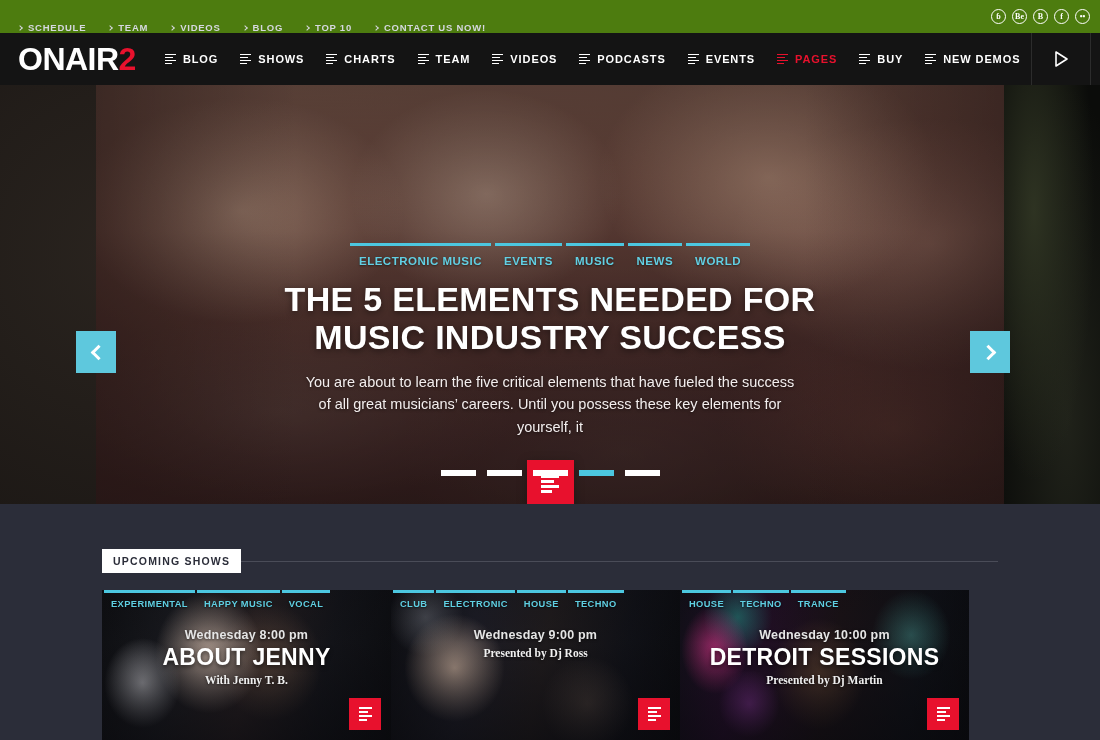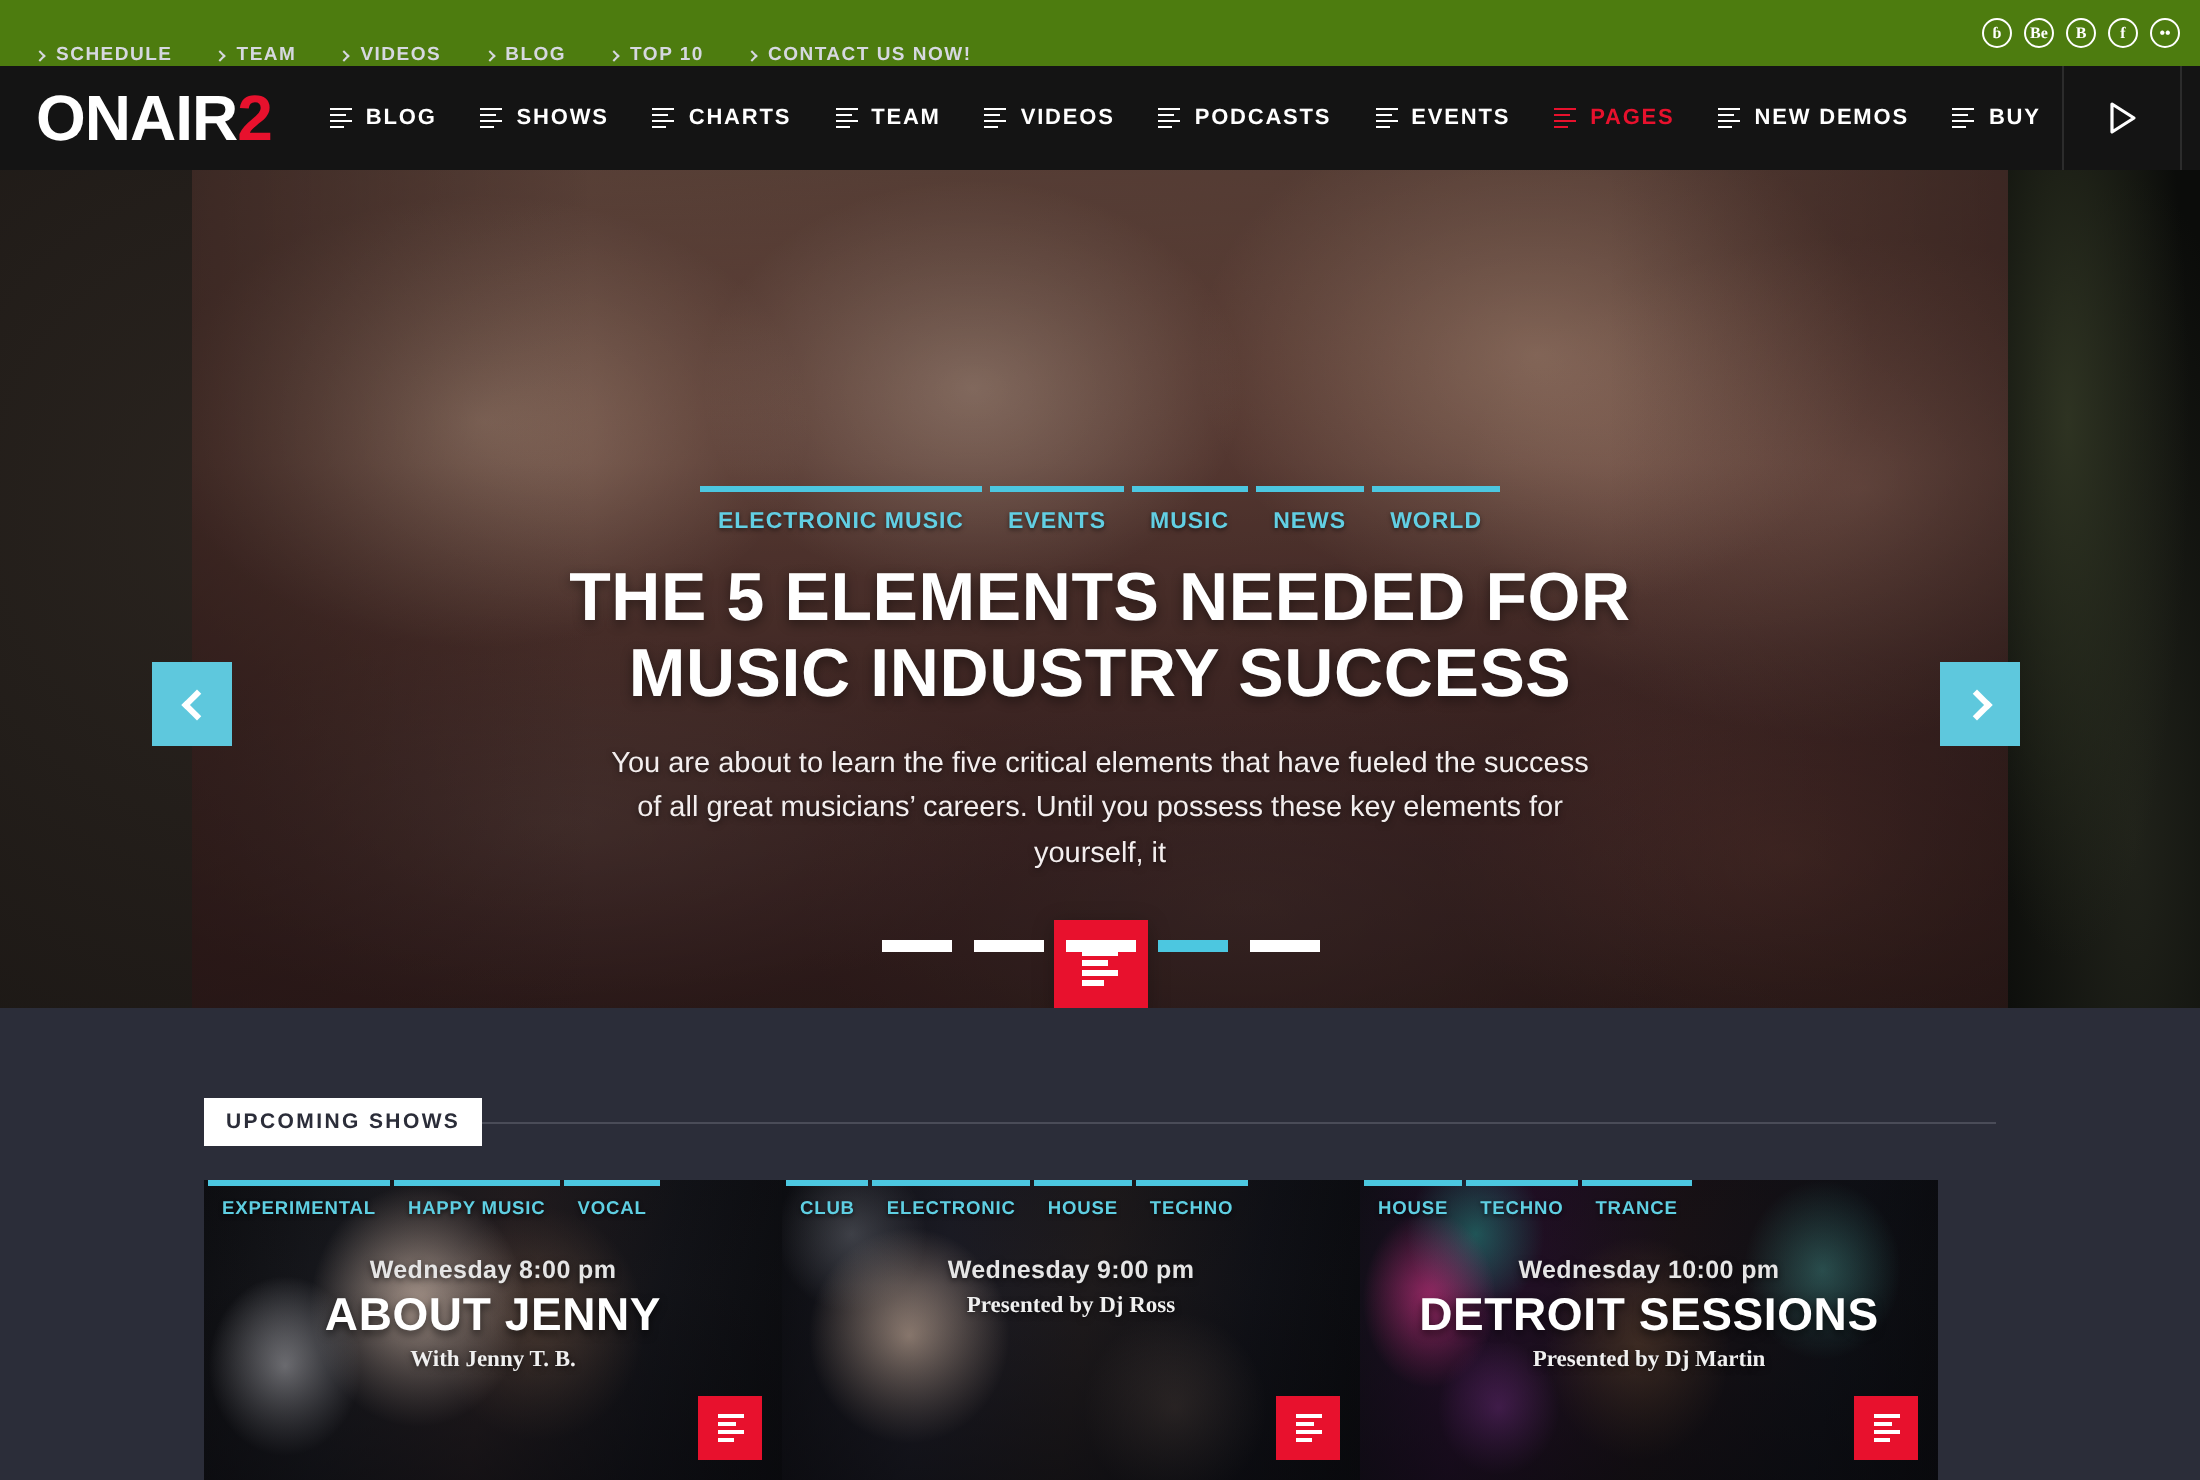--- a/index.html
+++ b/index.html
@@ -514,30 +514,30 @@
         </span>
         <span>PAGES</span>
       </div>
       <div class="navitem">
         <span class="burger">
           <i></i>
           <i></i>
           <i></i>
           <i></i>
         </span>
+        <span>BUY</span>
+      </div>
+      <div class="navitem">
+        <span class="burger">
+          <i></i>
+          <i></i>
+          <i></i>
+          <i></i>
+        </span>
         <span>NEW DEMOS</span>
-      </div>
-      <div class="navitem">
-        <span class="burger">
-          <i></i>
-          <i></i>
-          <i></i>
-          <i></i>
-        </span>
-        <span>BUY</span>
       </div>
     </div>
   <div class="navtools">
     <div class="navtool">
       <svg width="16" height="18" viewBox="0 0 16 18">
         <path d="M3 2 L14 9 L3 16 Z" fill="none" stroke="#fff" stroke-width="1.6" stroke-linejoin="round"></path>
       </svg>
     </div>
     <div class="navtool">
       <svg width="20" height="20" viewBox="0 0 20 20">

